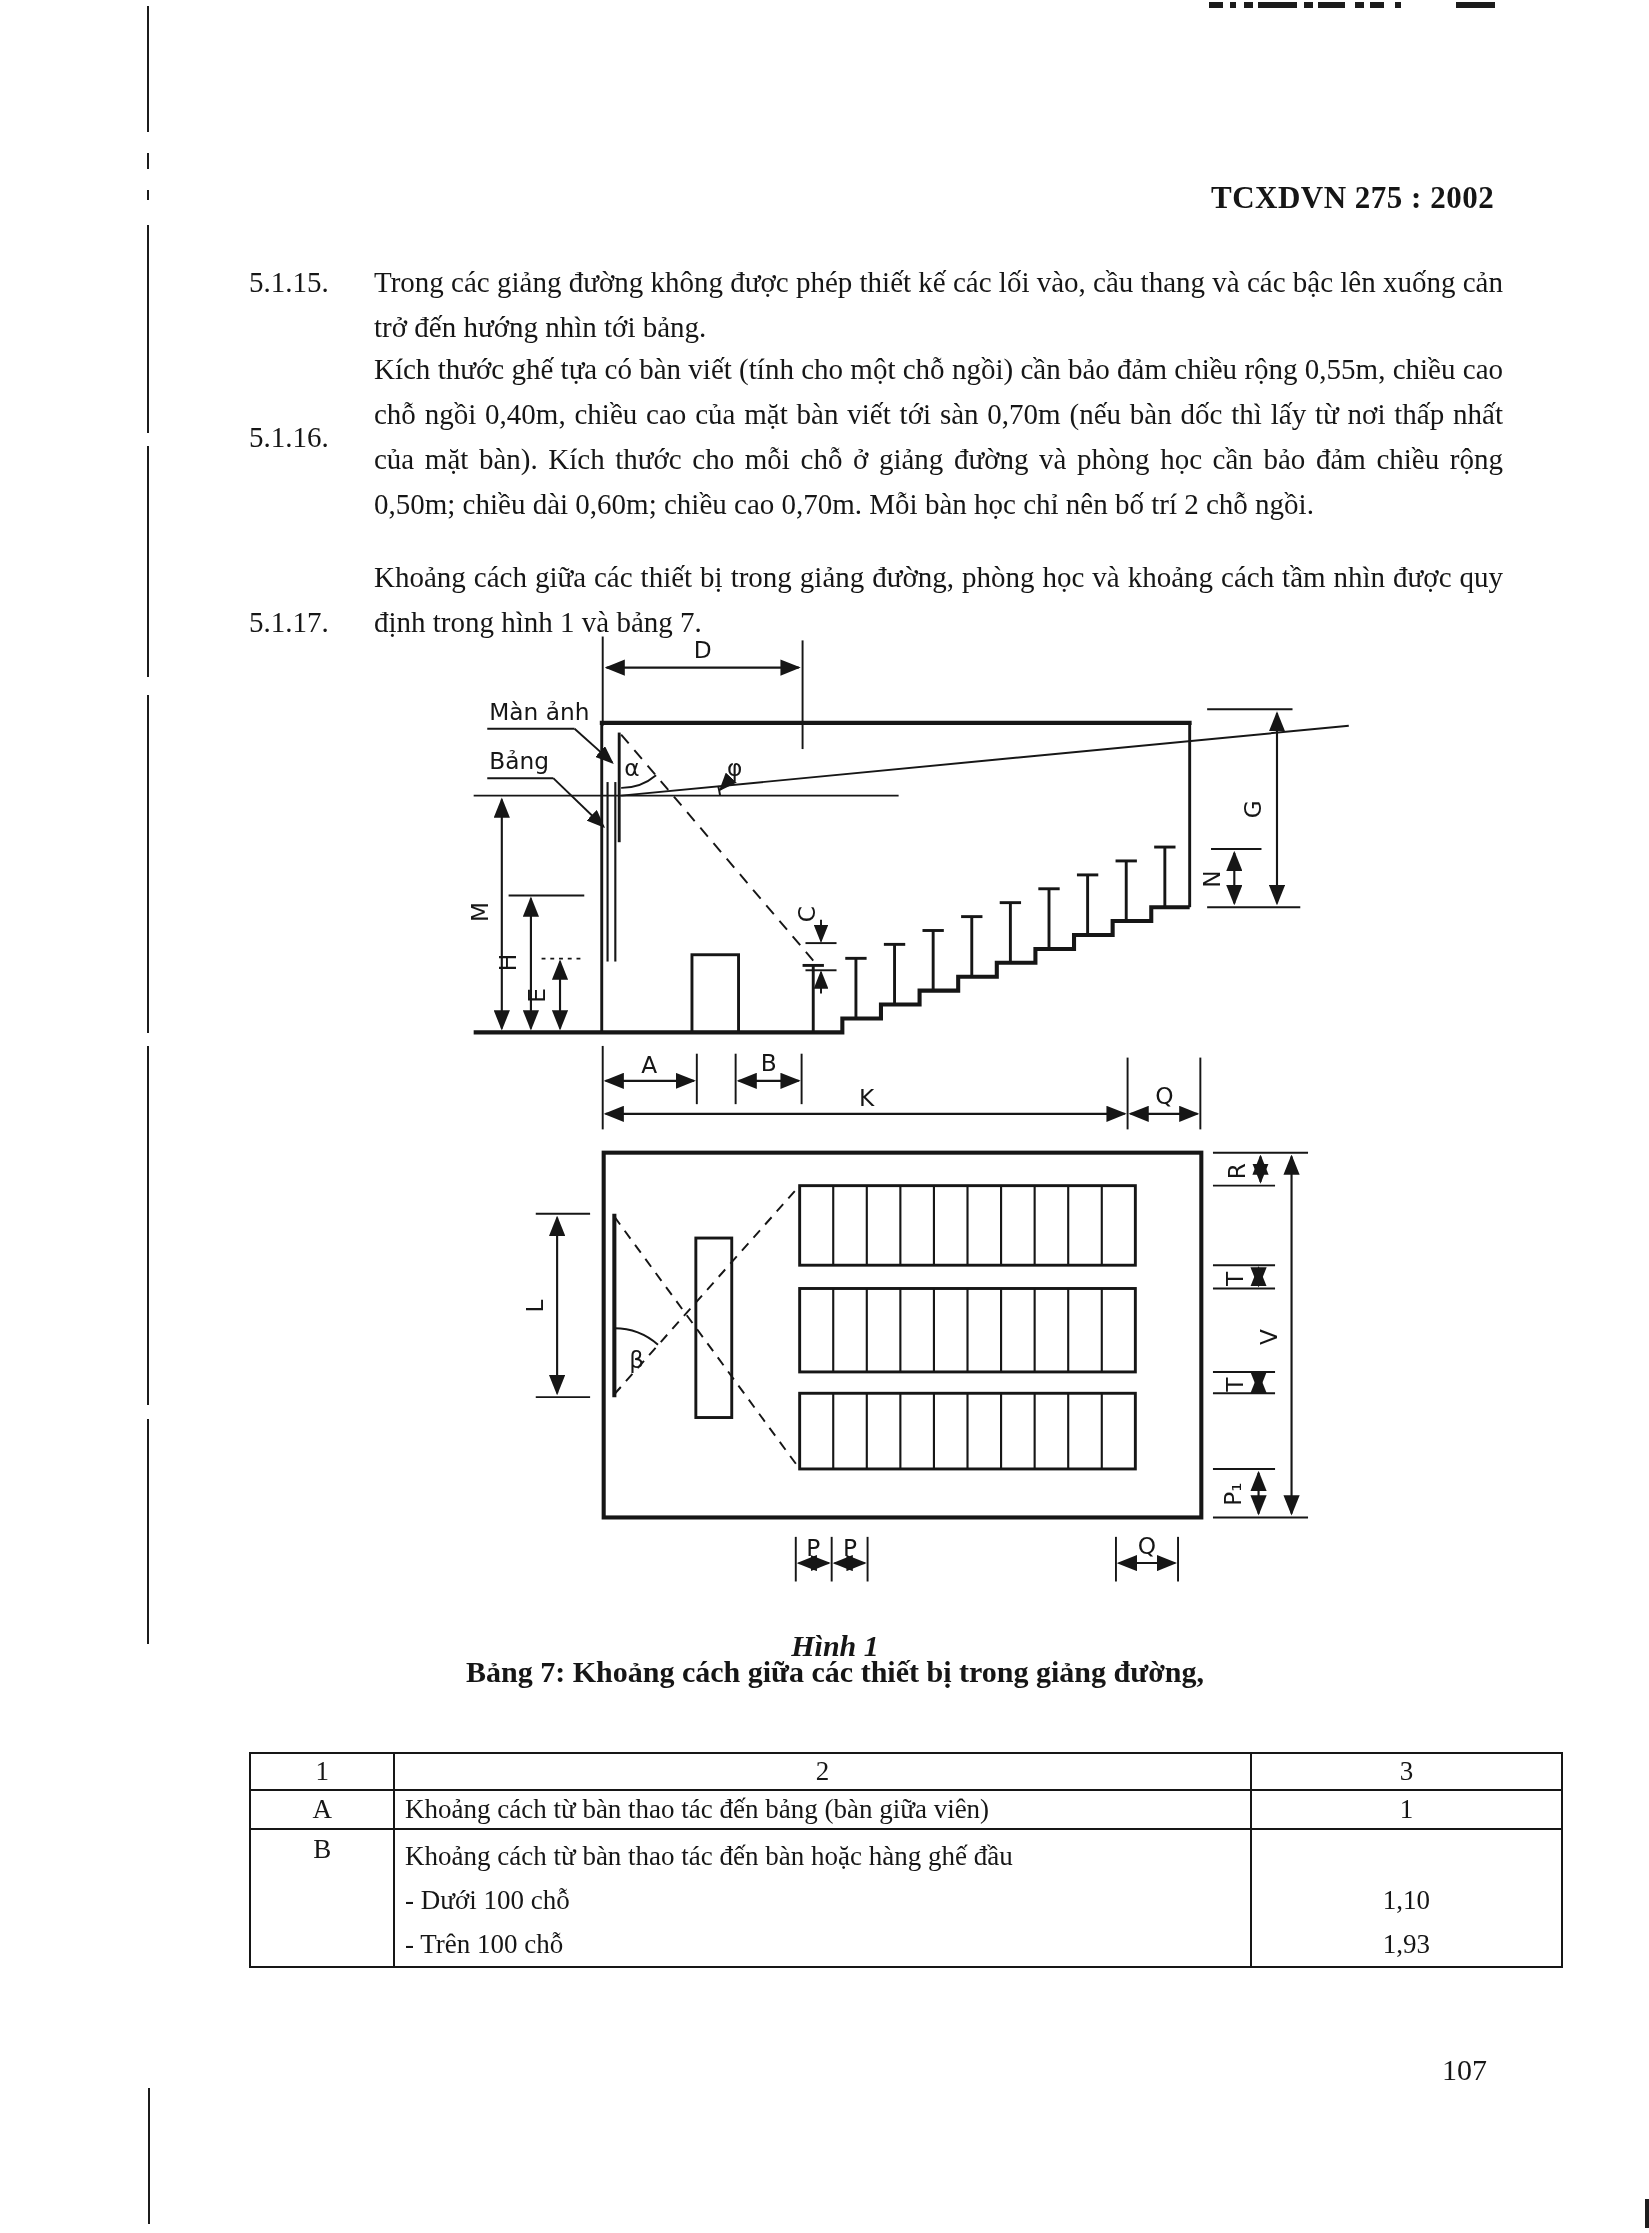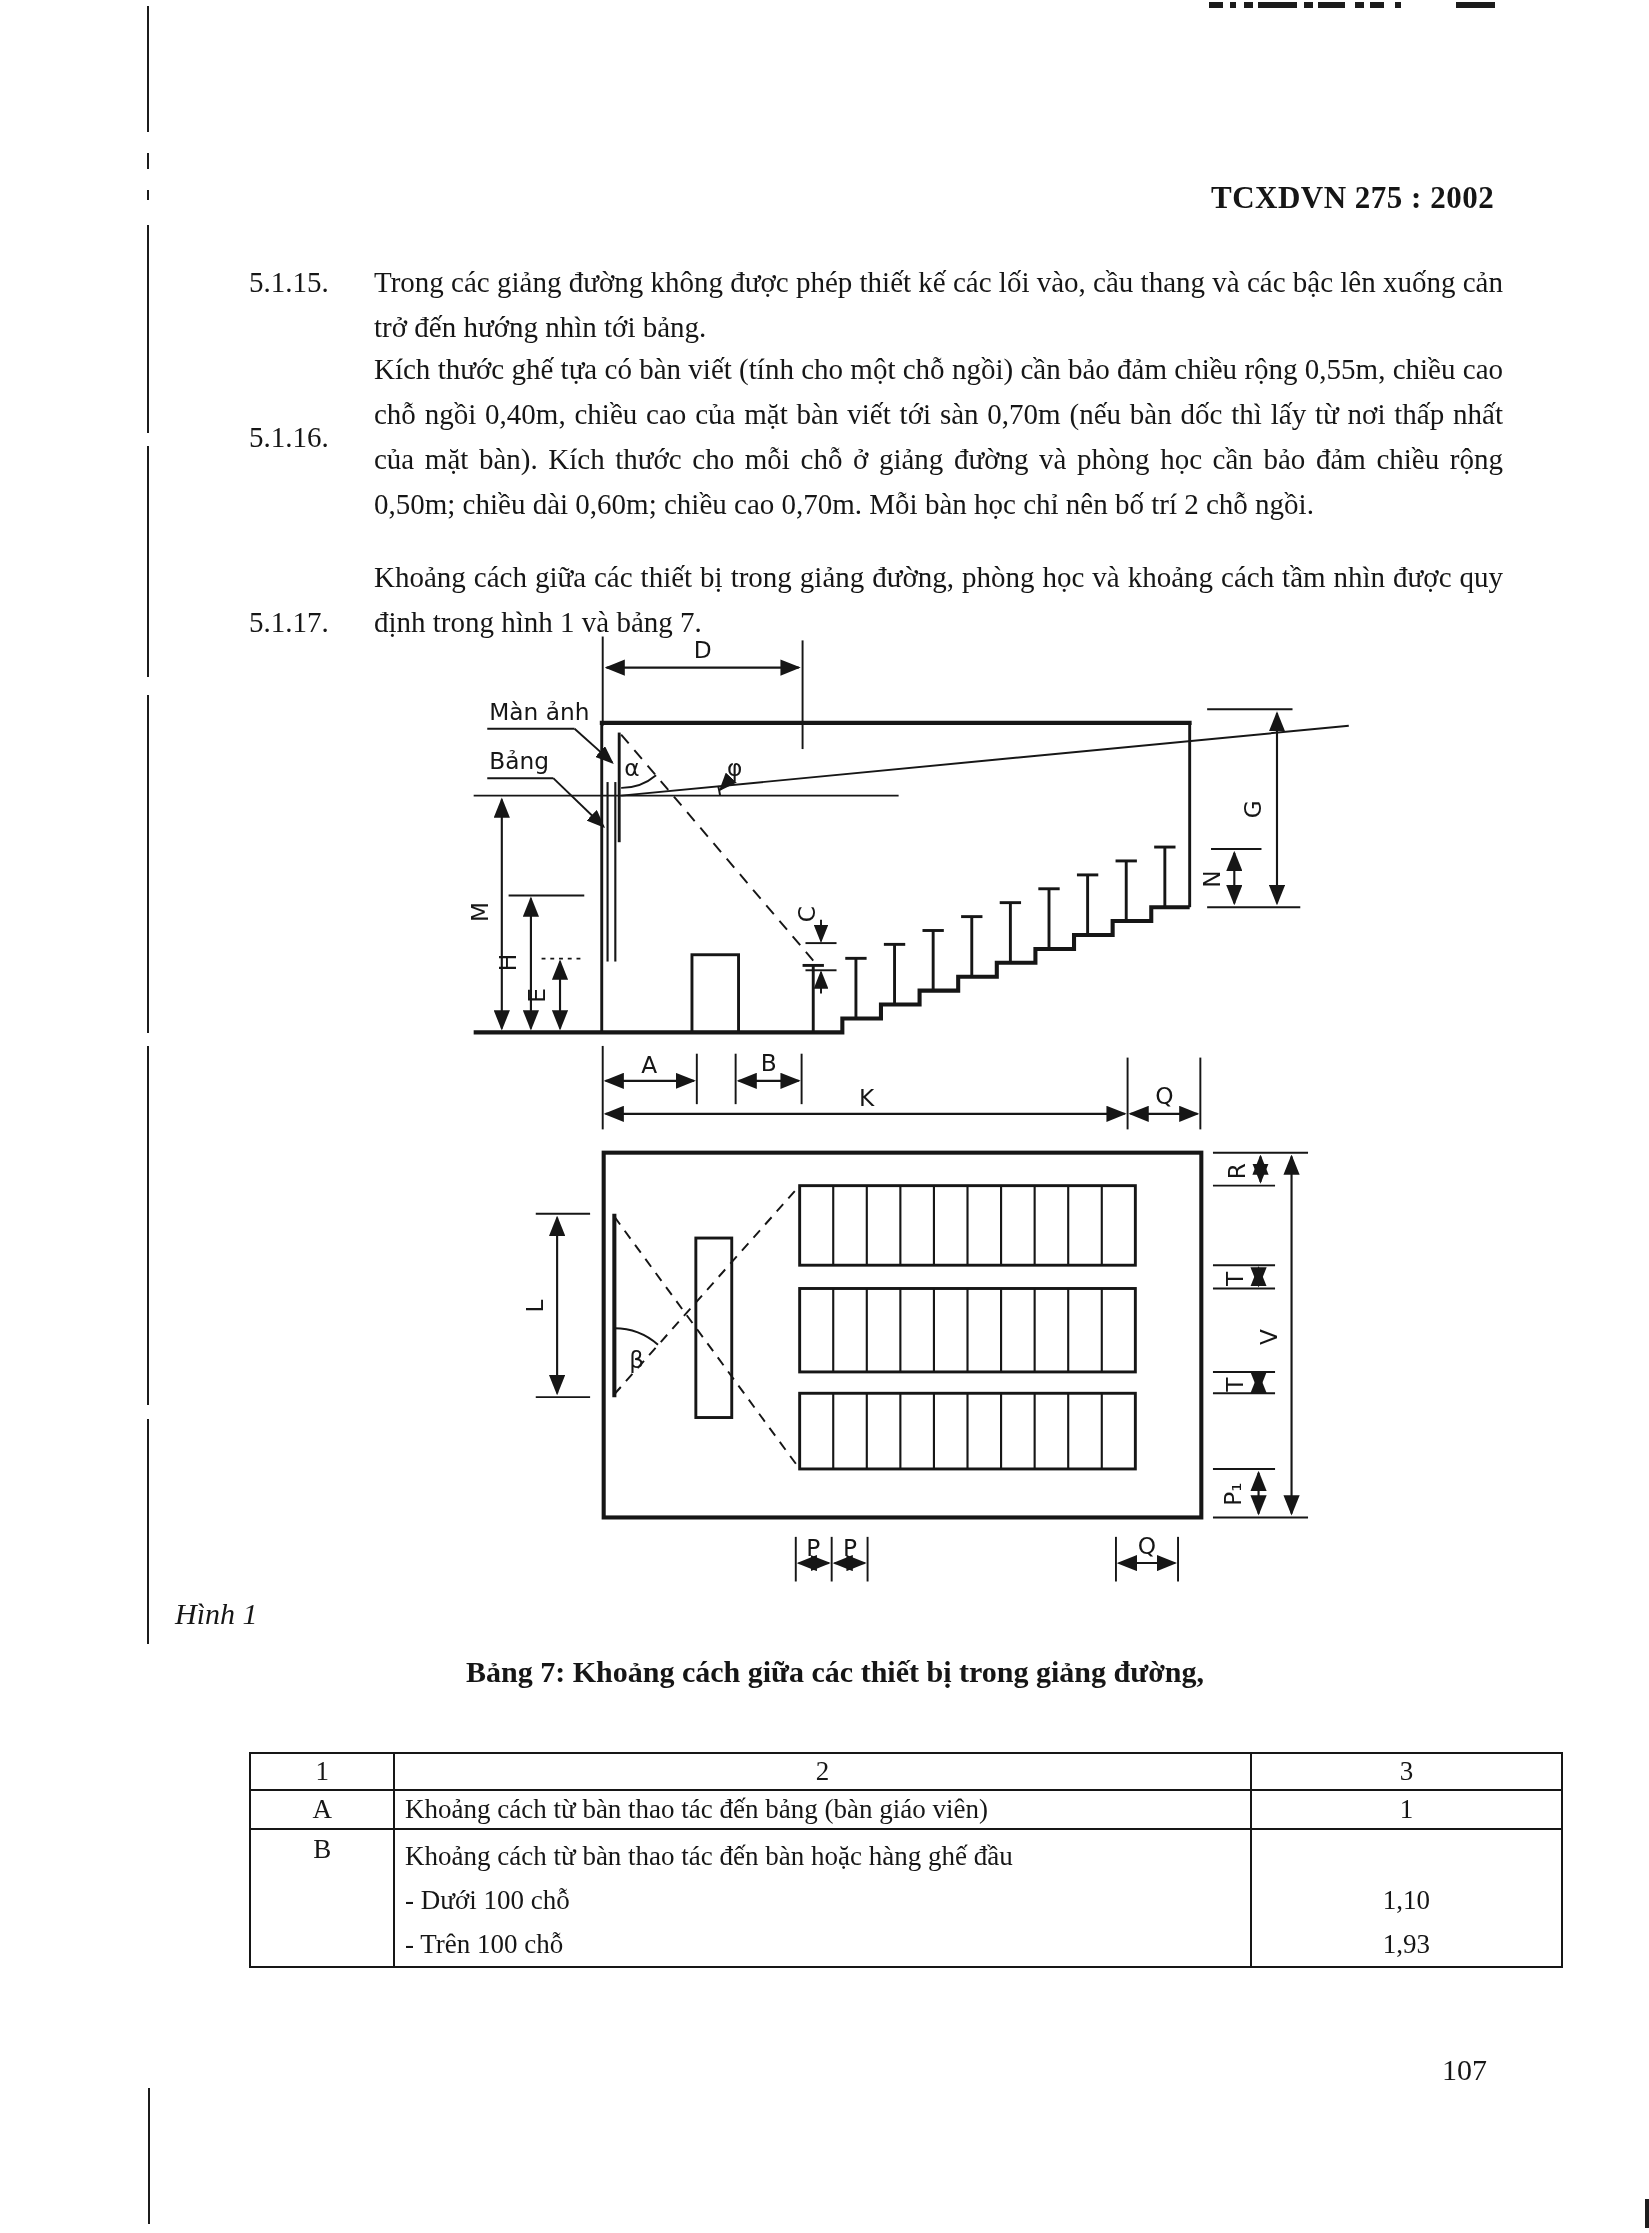--- a/index.html
+++ b/index.html
@@ -11,21 +11,21 @@
   .abs{position:absolute;}
   
   .doc-header{left:1211px;top:180px;font-size:31px;font-weight:bold;letter-spacing:0.5px;}
   
   .para{display:flex;left:249px;width:1254px;font-size:29px;line-height:45px;}
   .para .pnum{flex:0 0 125px;}
   .para .ptext{flex:1;text-align:justify;}
   
   .artifact{background:#1c1c1c;}
   
-  .fig-caption{left:175px;width:1320px;text-align:left;font-size:30px;font-weight:normal;font-style:italic;}
+  .fig-caption{left:175px;width:1320px;text-align:center;font-size:30px;font-weight:bold;font-style:italic;margin-top:32px;}
   .tbl-title{left:175px;width:1320px;text-align:center;font-size:30px;font-weight:bold;line-height:47px;}
   
   table.spec{
     position:absolute;left:249px;top:1752px;width:1249px;
     border-collapse:collapse;table-layout:fixed;font-size:27px;color:#161616;
   }
   table.spec td{border:2.4px solid #161616;padding:0 9.7px;vertical-align:middle;}
   table.spec .c1{width:123px;text-align:center;}
   table.spec .c2{width:835px;}
   table.spec .c3{width:290px;text-align:center;}
@@ -315,21 +315,21 @@
 
 <table class="spec">
   <tbody>
   <tr class="numrow">
     <td class="c1">1</td>
     <td class="c2" style="text-align:center;">2</td>
     <td class="c3">3</td>
   </tr>
   <tr class="arow">
     <td class="c1">A</td>
-    <td class="c2">Khoảng cách từ bàn thao tác đến bảng (bàn giáo viên)</td>
+    <td class="c2">Khoảng cách từ bàn thao tác đến bảng (bàn giữa viên)</td>
     <td class="c3">1</td>
   </tr>
   <tr class="brow">
     <td class="c1">B</td>
     <td class="c2">
       <div class="bline">Khoảng cách từ bàn thao tác đến bàn hoặc hàng ghế đầu</div>
       <div class="bline">- Dưới 100 chỗ</div>
       <div class="bline">- Trên 100 chỗ</div>
     </td>
     <td class="c3">

